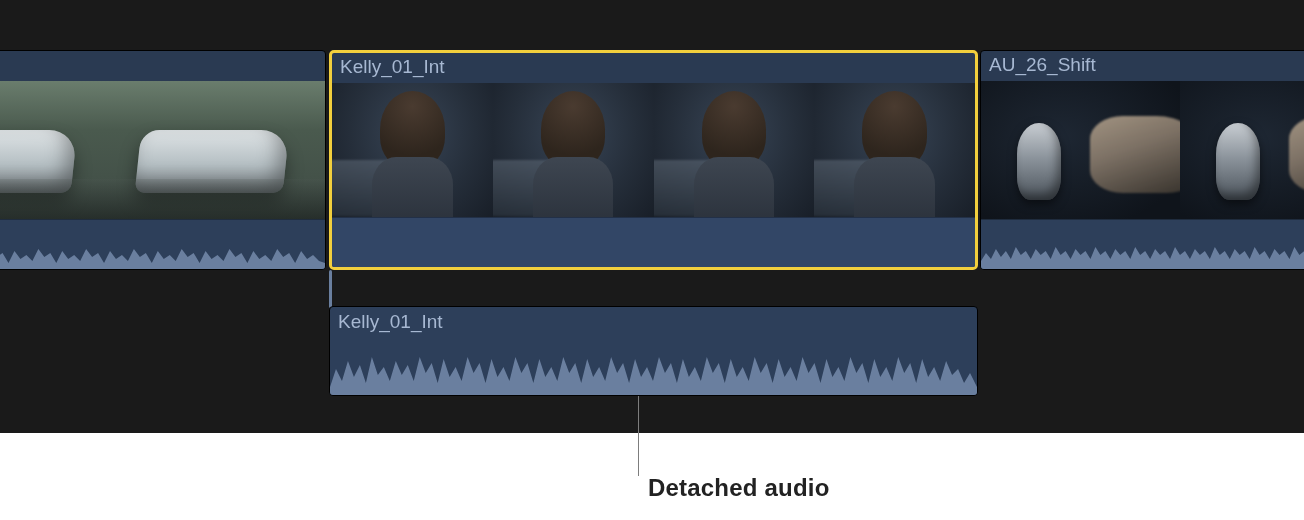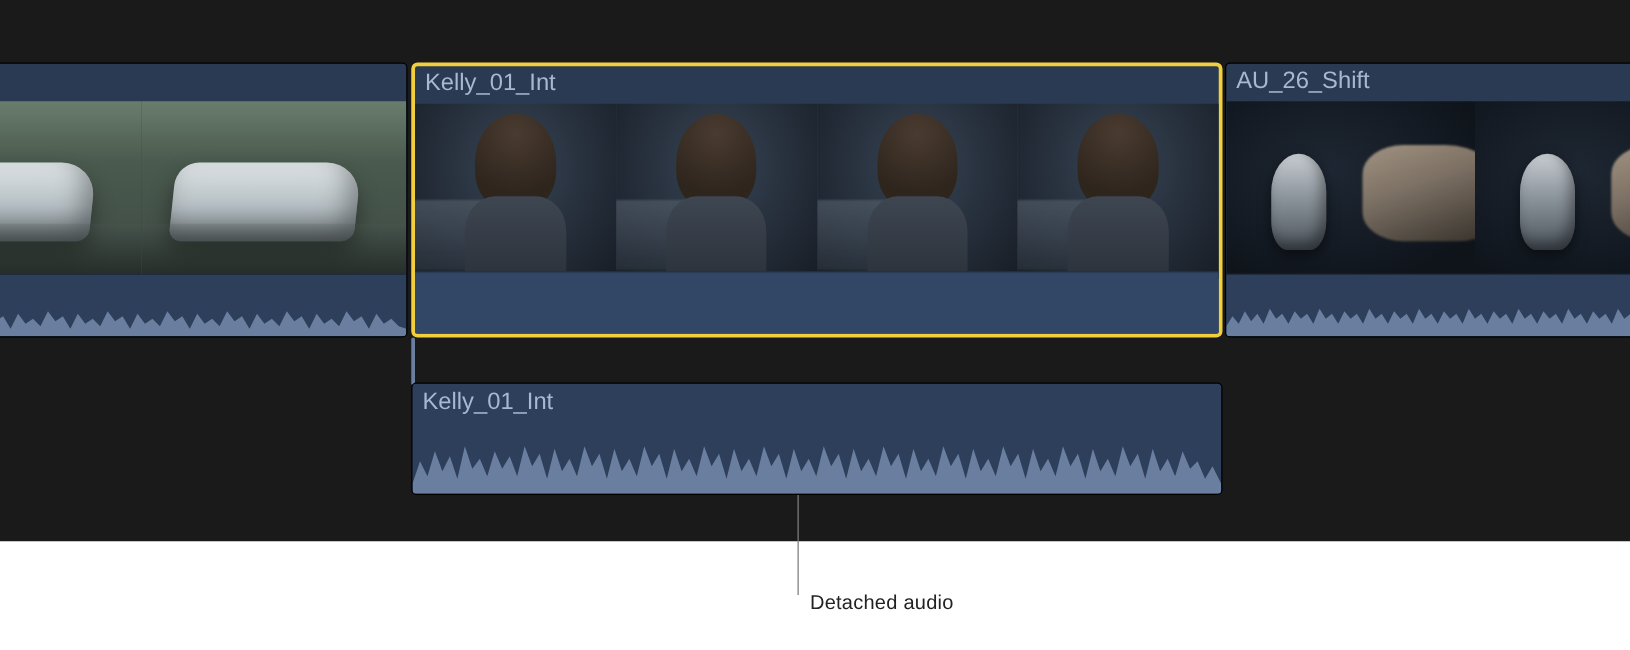--- a/index.html
+++ b/index.html
@@ -197,23 +197,23 @@
     left: 638px;
     top: 396px;
     width: 1px;
     height: 80px;
     background: #7d7d7d;
   }
   .callout-text {
     position: absolute;
     left: 648px;
     top: 474px;
-    font-size: 16px;
+    font-size: 24px;
     color: #222;
-    font-weight: 400;
+    font-weight: 700;
     letter-spacing: 0.2px;
   }
 </style>
 </head>
 <body>
 
 <div class="timeline-wrap">
 
   <div class="track-video">
 

